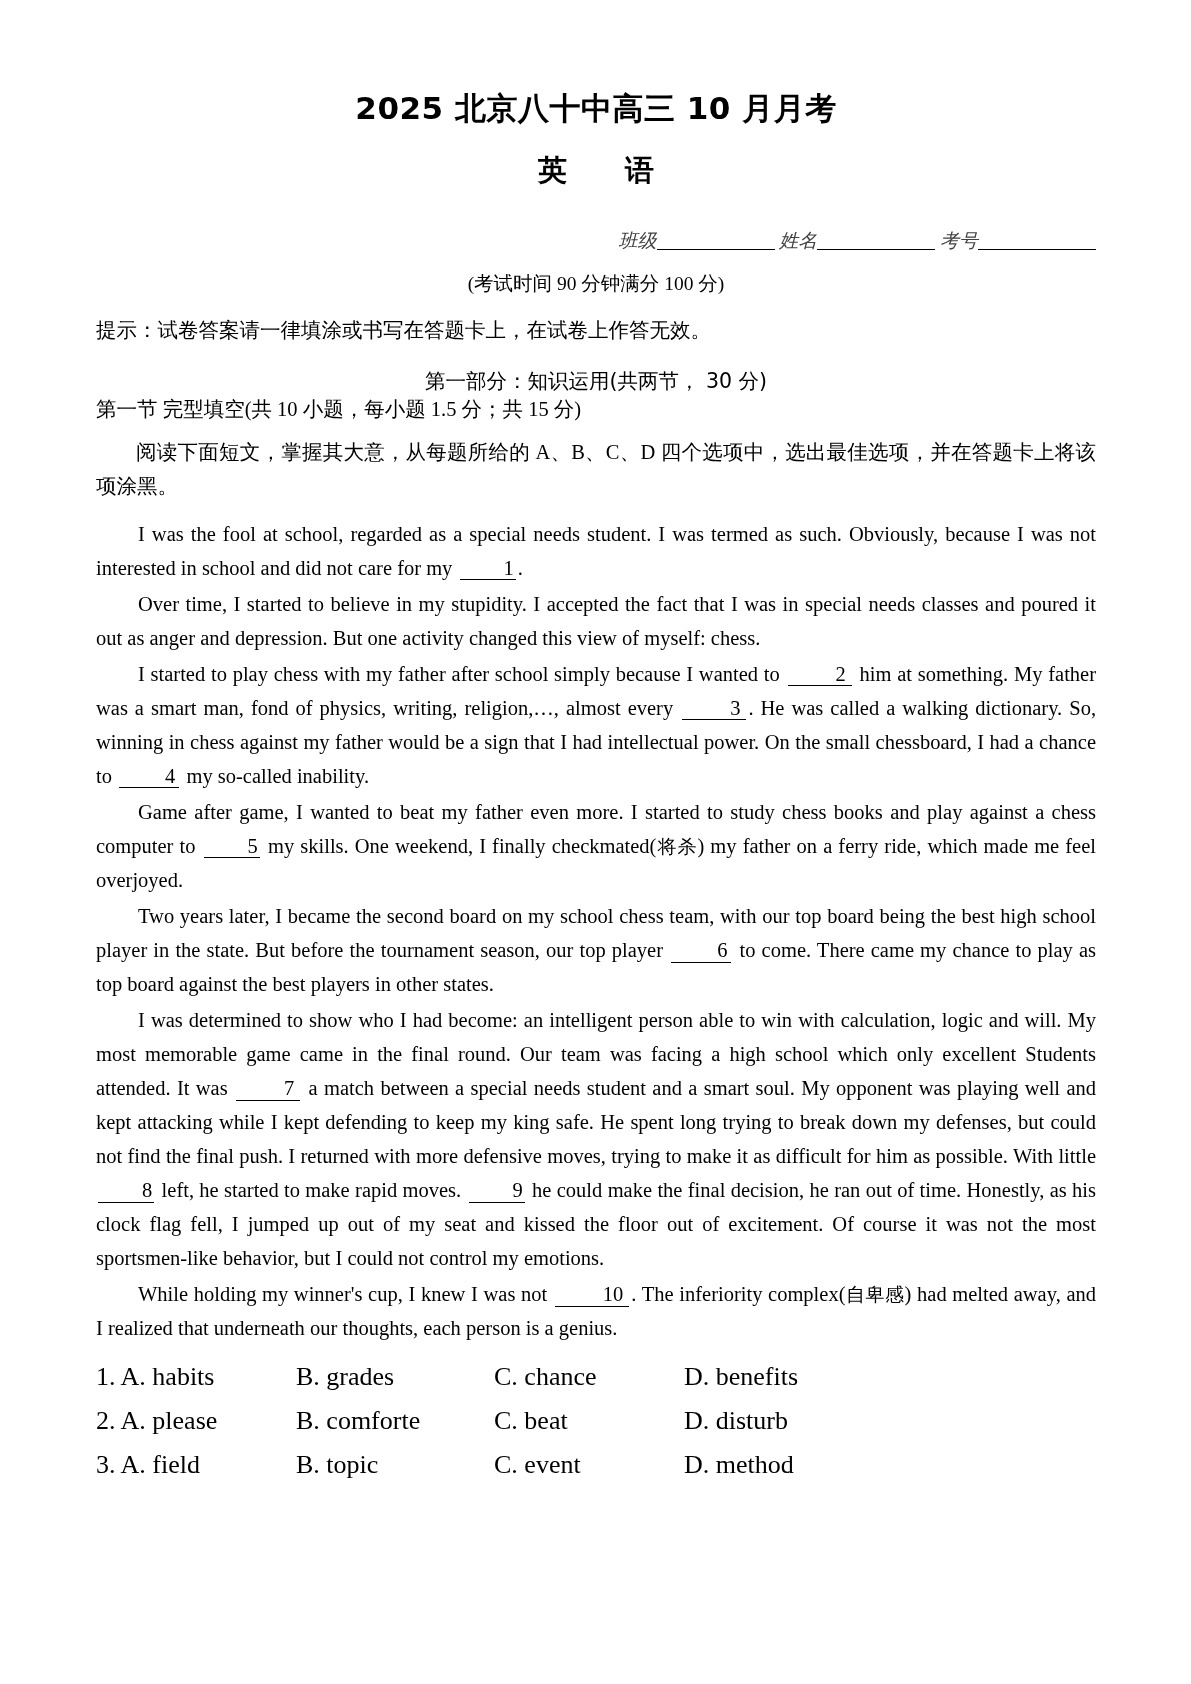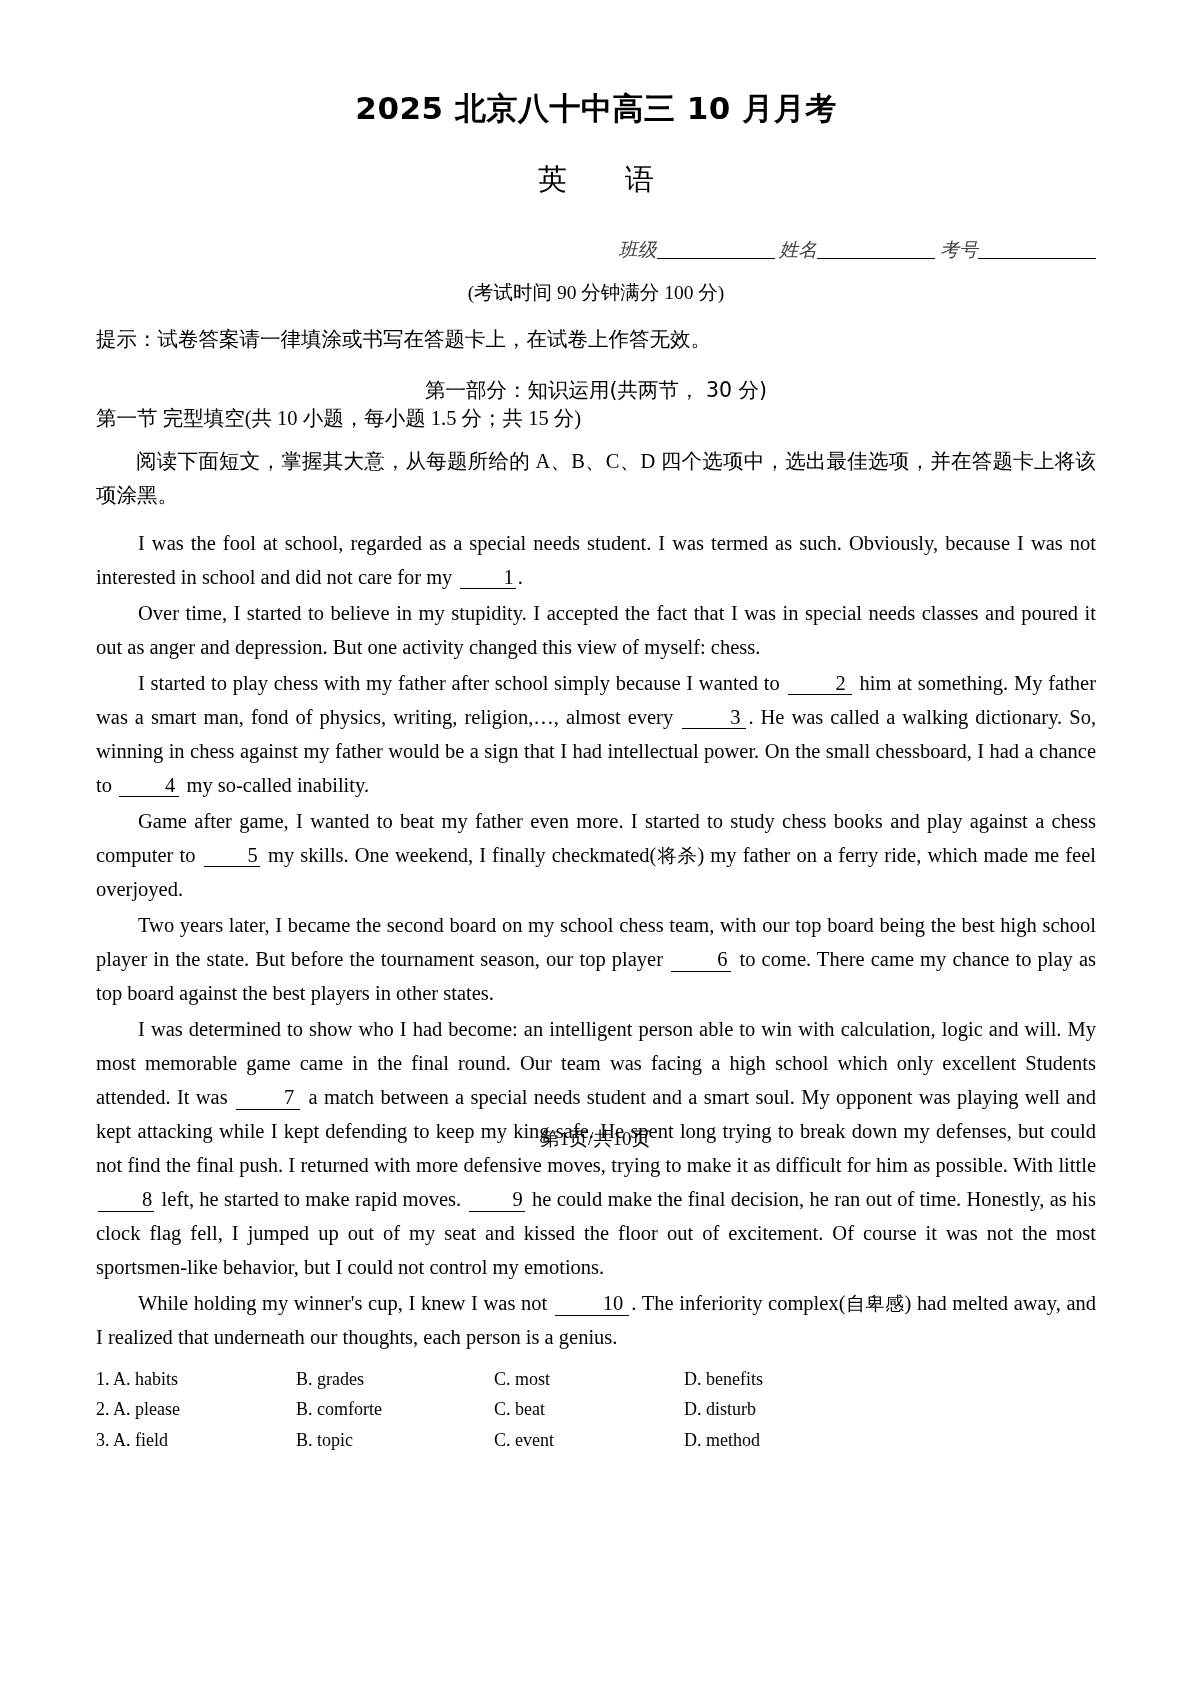--- a/index.html
+++ b/index.html
@@ -37,23 +37,23 @@
     font-weight: bold;
     font-size: 31px;
     letter-spacing: 0.5px;
     margin-top: 88px;
     line-height: 1.3;
     white-space: pre;
   }
   .doc-subtitle {
     text-align: center;
     font-family: "DejaVu Sans", "Liberation Sans", sans-serif;
-    font-weight: normal;
+    font-weight: bold;
     font-size: 29px;
-    margin-top: 33px;
+    margin-top: 24px;
     line-height: 1.3;
     white-space: pre;
   }
 
   
   .idline {
     text-align: right;
     font-size: 19px;
     margin-top: 38px;
     font-family: "Liberation Serif", serif;
@@ -142,21 +142,21 @@
   .blank.w-md { min-width: 40px; padding: 0 4px; }
   .blank.w-lg { min-width: 50px; padding: 0 6px; }
   .cn-gloss { font-family: "DejaVu Sans", "Liberation Sans", sans-serif; font-size: 19px; }
 
   
   .options {
     margin-top: 10px;
   }
   .optrow {
     display: flex;
-    font-size: 18px;
+    font-size: 26px;
     line-height: 1.68;
     font-family: "Liberation Serif", serif;
   }
   .optrow .o {
     flex: 0 0 auto;
   }
   .optrow .o1 { width: 200px; }
   .optrow .o2 { width: 198px; }
   .optrow .o3 { width: 190px; }
   .optrow .o4 { width: 190px; }
@@ -210,33 +210,32 @@
       <p class="para"><span>I was determined to show who I had become: an intelligent person able to win with calculation, logic and will. My most memorable game came in the final round. Our team was facing a high school which only excellent Students attended. It was </span><span class="blank w-lg">7</span><span> a match between a special needs student and a smart soul. My opponent was playing well and kept attacking while I kept defending to keep my king safe. He spent long trying to break down my defenses, but could not find the final push. I returned with more defensive moves, trying to make it as difficult for him as possible. With little </span><span class="blank w-sm">8</span><span> left, he started to make rapid moves. </span><span class="blank w-sm">9</span><span> he could make the final decision, he ran out of time. Honestly, as his clock flag fell, I jumped up out of my seat and kissed the floor out of excitement. Of course it was not the most sportsmen-like behavior, but I could not control my emotions.</span></p>
 
       <p class="para"><span>While holding my winner's cup, I knew I was not </span><span class="blank w-lg">10</span><span>. The inferiority complex(</span><span class="cn-gloss">自卑感</span><span>) had melted away, and I realized that underneath our thoughts, each person is a genius.</span></p>
 
     </div>
 
     <div class="options">
       <div class="optrow">
         <span class="o o1"><span>1.</span> <span>A. habits</span></span>
         <span class="o o2">B. grades</span>
-        <span class="o o3">C. most</span>
+        <span class="o o3">C. chance</span>
         <span class="o o4">D. benefits</span>
       </div>
       <div class="optrow">
         <span class="o o1"><span>2.</span> <span>A. please</span></span>
         <span class="o o2">B. comforte</span>
         <span class="o o3">C. beat</span>
         <span class="o o4">D. disturb</span>
       </div>
       <div class="optrow">
         <span class="o o1"><span>3.</span> <span>A. field</span></span>
         <span class="o o2">B. topic</span>
         <span class="o o3">C. event</span>
         <span class="o o4">D. method</span>
       </div>
     </div>
 
   </div>
 
-  <div class="footer">第1页/共10页</div>
 </div>
 
 </body></html>

